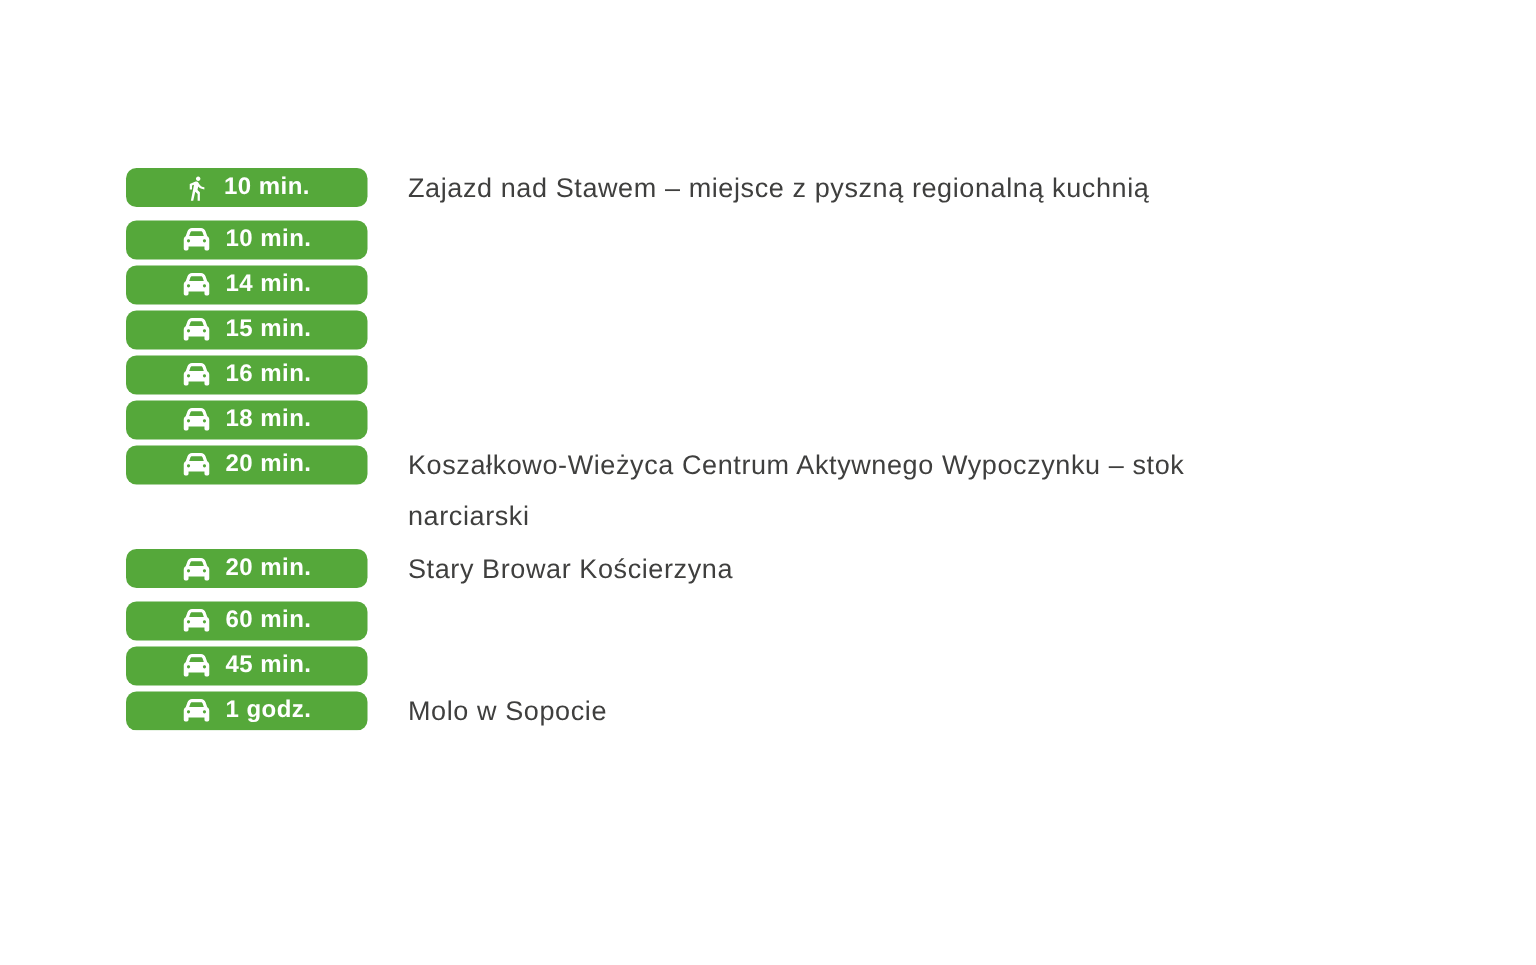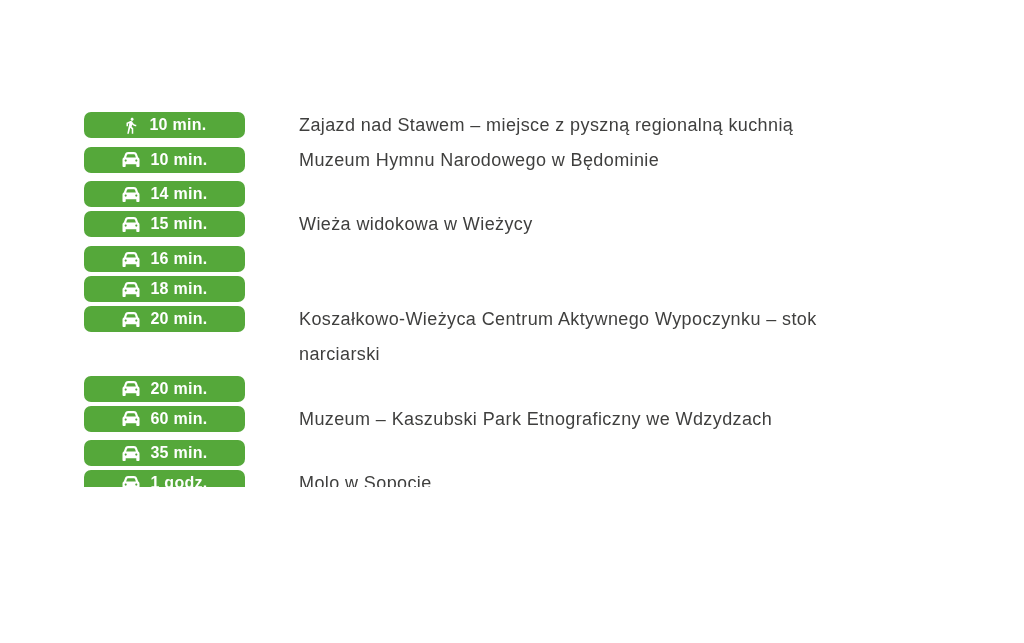--- a/index.html
+++ b/index.html
@@ -47,21 +47,21 @@
     display: block;
     fill: #ffffff;
   }
   .badge .time {
     font-size: 16px;
     font-weight: bold;
     letter-spacing: 0.3px;
     white-space: nowrap;
   }
   .poi {
-    margin-left: 54px;
+    margin-left: 27px;
     width: 570px;
     font-size: 18px;
     line-height: 34.7px;
     letter-spacing: 0.4px;
     color: var(--poi-text, #3f3f3e);
   }
 </style>
 </head>
 <body>
 
@@ -81,21 +81,20 @@
 
   <div class="row">
     <div class="badge">
       <span class="icon">
   <svg width="20" height="17" viewBox="0 0 512 512" aria-hidden="true">
     <path d="M135.2 117.4L109.1 192H402.9L376.8 117.4C372.3 104.6 360.2 96 346.6 96H165.4C151.8 96 139.7 104.6 135.2 117.4zM39.6 196.8L74.8 96.3C88.3 57.8 124.6 32 165.4 32H346.6C387.4 32 423.7 57.8 437.2 96.3L472.4 196.8C495.7 208.5 512 232.5 512 260V448C512 465.7 497.7 480 480 480H448C430.3 480 416 465.7 416 448V400H96V448C96 465.7 81.7 480 64 480H32C14.3 480 0 465.7 0 448V260C0 232.5 16.3 208.5 39.6 196.8zM128 288C128 270.3 113.7 256 96 256C78.3 256 64 270.3 64 288C64 305.7 78.3 320 96 320C113.7 320 128 305.7 128 288zM416 320C433.7 320 448 305.7 448 288C448 270.3 433.7 256 416 256C398.3 256 384 270.3 384 288C384 305.7 398.3 320 416 320z"></path>
   </svg>
 </span>
       <span class="time">10 min.</span>
     </div>
-    <div class="poi">Muzeum Hymnu Narodowego w Będominie</div>
   </div>
 
   <div class="row">
     <div class="badge">
       <span class="icon">
   <svg width="20" height="17" viewBox="0 0 512 512" aria-hidden="true">
     <path d="M135.2 117.4L109.1 192H402.9L376.8 117.4C372.3 104.6 360.2 96 346.6 96H165.4C151.8 96 139.7 104.6 135.2 117.4zM39.6 196.8L74.8 96.3C88.3 57.8 124.6 32 165.4 32H346.6C387.4 32 423.7 57.8 437.2 96.3L472.4 196.8C495.7 208.5 512 232.5 512 260V448C512 465.7 497.7 480 480 480H448C430.3 480 416 465.7 416 448V400H96V448C96 465.7 81.7 480 64 480H32C14.3 480 0 465.7 0 448V260C0 232.5 16.3 208.5 39.6 196.8zM128 288C128 270.3 113.7 256 96 256C78.3 256 64 270.3 64 288C64 305.7 78.3 320 96 320C113.7 320 128 305.7 128 288zM416 320C433.7 320 448 305.7 448 288C448 270.3 433.7 256 416 256C398.3 256 384 270.3 384 288C384 305.7 398.3 320 416 320z"></path>
   </svg>
 </span>
       <span class="time">14 min.</span>
@@ -104,21 +103,20 @@
 
   <div class="row">
     <div class="badge">
       <span class="icon">
   <svg width="20" height="17" viewBox="0 0 512 512" aria-hidden="true">
     <path d="M135.2 117.4L109.1 192H402.9L376.8 117.4C372.3 104.6 360.2 96 346.6 96H165.4C151.8 96 139.7 104.6 135.2 117.4zM39.6 196.8L74.8 96.3C88.3 57.8 124.6 32 165.4 32H346.6C387.4 32 423.7 57.8 437.2 96.3L472.4 196.8C495.7 208.5 512 232.5 512 260V448C512 465.7 497.7 480 480 480H448C430.3 480 416 465.7 416 448V400H96V448C96 465.7 81.7 480 64 480H32C14.3 480 0 465.7 0 448V260C0 232.5 16.3 208.5 39.6 196.8zM128 288C128 270.3 113.7 256 96 256C78.3 256 64 270.3 64 288C64 305.7 78.3 320 96 320C113.7 320 128 305.7 128 288zM416 320C433.7 320 448 305.7 448 288C448 270.3 433.7 256 416 256C398.3 256 384 270.3 384 288C384 305.7 398.3 320 416 320z"></path>
   </svg>
 </span>
       <span class="time">15 min.</span>
     </div>
-    <div class="poi">Wieża widokowa w Wieżycy</div>
   </div>
 
   <div class="row">
     <div class="badge">
       <span class="icon">
   <svg width="20" height="17" viewBox="0 0 512 512" aria-hidden="true">
     <path d="M135.2 117.4L109.1 192H402.9L376.8 117.4C372.3 104.6 360.2 96 346.6 96H165.4C151.8 96 139.7 104.6 135.2 117.4zM39.6 196.8L74.8 96.3C88.3 57.8 124.6 32 165.4 32H346.6C387.4 32 423.7 57.8 437.2 96.3L472.4 196.8C495.7 208.5 512 232.5 512 260V448C512 465.7 497.7 480 480 480H448C430.3 480 416 465.7 416 448V400H96V448C96 465.7 81.7 480 64 480H32C14.3 480 0 465.7 0 448V260C0 232.5 16.3 208.5 39.6 196.8zM128 288C128 270.3 113.7 256 96 256C78.3 256 64 270.3 64 288C64 305.7 78.3 320 96 320C113.7 320 128 305.7 128 288zM416 320C433.7 320 448 305.7 448 288C448 270.3 433.7 256 416 256C398.3 256 384 270.3 384 288C384 305.7 398.3 320 416 320z"></path>
   </svg>
 </span>
       <span class="time">16 min.</span>
@@ -150,42 +148,42 @@
 
   <div class="row">
     <div class="badge">
       <span class="icon">
   <svg width="20" height="17" viewBox="0 0 512 512" aria-hidden="true">
     <path d="M135.2 117.4L109.1 192H402.9L376.8 117.4C372.3 104.6 360.2 96 346.6 96H165.4C151.8 96 139.7 104.6 135.2 117.4zM39.6 196.8L74.8 96.3C88.3 57.8 124.6 32 165.4 32H346.6C387.4 32 423.7 57.8 437.2 96.3L472.4 196.8C495.7 208.5 512 232.5 512 260V448C512 465.7 497.7 480 480 480H448C430.3 480 416 465.7 416 448V400H96V448C96 465.7 81.7 480 64 480H32C14.3 480 0 465.7 0 448V260C0 232.5 16.3 208.5 39.6 196.8zM128 288C128 270.3 113.7 256 96 256C78.3 256 64 270.3 64 288C64 305.7 78.3 320 96 320C113.7 320 128 305.7 128 288zM416 320C433.7 320 448 305.7 448 288C448 270.3 433.7 256 416 256C398.3 256 384 270.3 384 288C384 305.7 398.3 320 416 320z"></path>
   </svg>
 </span>
       <span class="time">20 min.</span>
     </div>
+    <div class="poi">Stary Browar Kościerzyna</div>
   </div>
 
   <div class="row">
     <div class="badge">
       <span class="icon">
   <svg width="20" height="17" viewBox="0 0 512 512" aria-hidden="true">
     <path d="M135.2 117.4L109.1 192H402.9L376.8 117.4C372.3 104.6 360.2 96 346.6 96H165.4C151.8 96 139.7 104.6 135.2 117.4zM39.6 196.8L74.8 96.3C88.3 57.8 124.6 32 165.4 32H346.6C387.4 32 423.7 57.8 437.2 96.3L472.4 196.8C495.7 208.5 512 232.5 512 260V448C512 465.7 497.7 480 480 480H448C430.3 480 416 465.7 416 448V400H96V448C96 465.7 81.7 480 64 480H32C14.3 480 0 465.7 0 448V260C0 232.5 16.3 208.5 39.6 196.8zM128 288C128 270.3 113.7 256 96 256C78.3 256 64 270.3 64 288C64 305.7 78.3 320 96 320C113.7 320 128 305.7 128 288zM416 320C433.7 320 448 305.7 448 288C448 270.3 433.7 256 416 256C398.3 256 384 270.3 384 288C384 305.7 398.3 320 416 320z"></path>
   </svg>
 </span>
       <span class="time">60 min.</span>
     </div>
-    <div class="poi">Muzeum – Kaszubski Park Etnograficzny we Wdzydzach</div>
   </div>
 
   <div class="row">
     <div class="badge">
       <span class="icon">
   <svg width="20" height="17" viewBox="0 0 512 512" aria-hidden="true">
     <path d="M135.2 117.4L109.1 192H402.9L376.8 117.4C372.3 104.6 360.2 96 346.6 96H165.4C151.8 96 139.7 104.6 135.2 117.4zM39.6 196.8L74.8 96.3C88.3 57.8 124.6 32 165.4 32H346.6C387.4 32 423.7 57.8 437.2 96.3L472.4 196.8C495.7 208.5 512 232.5 512 260V448C512 465.7 497.7 480 480 480H448C430.3 480 416 465.7 416 448V400H96V448C96 465.7 81.7 480 64 480H32C14.3 480 0 465.7 0 448V260C0 232.5 16.3 208.5 39.6 196.8zM128 288C128 270.3 113.7 256 96 256C78.3 256 64 270.3 64 288C64 305.7 78.3 320 96 320C113.7 320 128 305.7 128 288zM416 320C433.7 320 448 305.7 448 288C448 270.3 433.7 256 416 256C398.3 256 384 270.3 384 288C384 305.7 398.3 320 416 320z"></path>
   </svg>
 </span>
-      <span class="time">35 min.</span>
+      <span class="time">45 min.</span>
     </div>
   </div>
 
   <div class="row">
     <div class="badge">
       <span class="icon">
   <svg width="20" height="17" viewBox="0 0 512 512" aria-hidden="true">
     <path d="M135.2 117.4L109.1 192H402.9L376.8 117.4C372.3 104.6 360.2 96 346.6 96H165.4C151.8 96 139.7 104.6 135.2 117.4zM39.6 196.8L74.8 96.3C88.3 57.8 124.6 32 165.4 32H346.6C387.4 32 423.7 57.8 437.2 96.3L472.4 196.8C495.7 208.5 512 232.5 512 260V448C512 465.7 497.7 480 480 480H448C430.3 480 416 465.7 416 448V400H96V448C96 465.7 81.7 480 64 480H32C14.3 480 0 465.7 0 448V260C0 232.5 16.3 208.5 39.6 196.8zM128 288C128 270.3 113.7 256 96 256C78.3 256 64 270.3 64 288C64 305.7 78.3 320 96 320C113.7 320 128 305.7 128 288zM416 320C433.7 320 448 305.7 448 288C448 270.3 433.7 256 416 256C398.3 256 384 270.3 384 288C384 305.7 398.3 320 416 320z"></path>
   </svg>
 </span>

